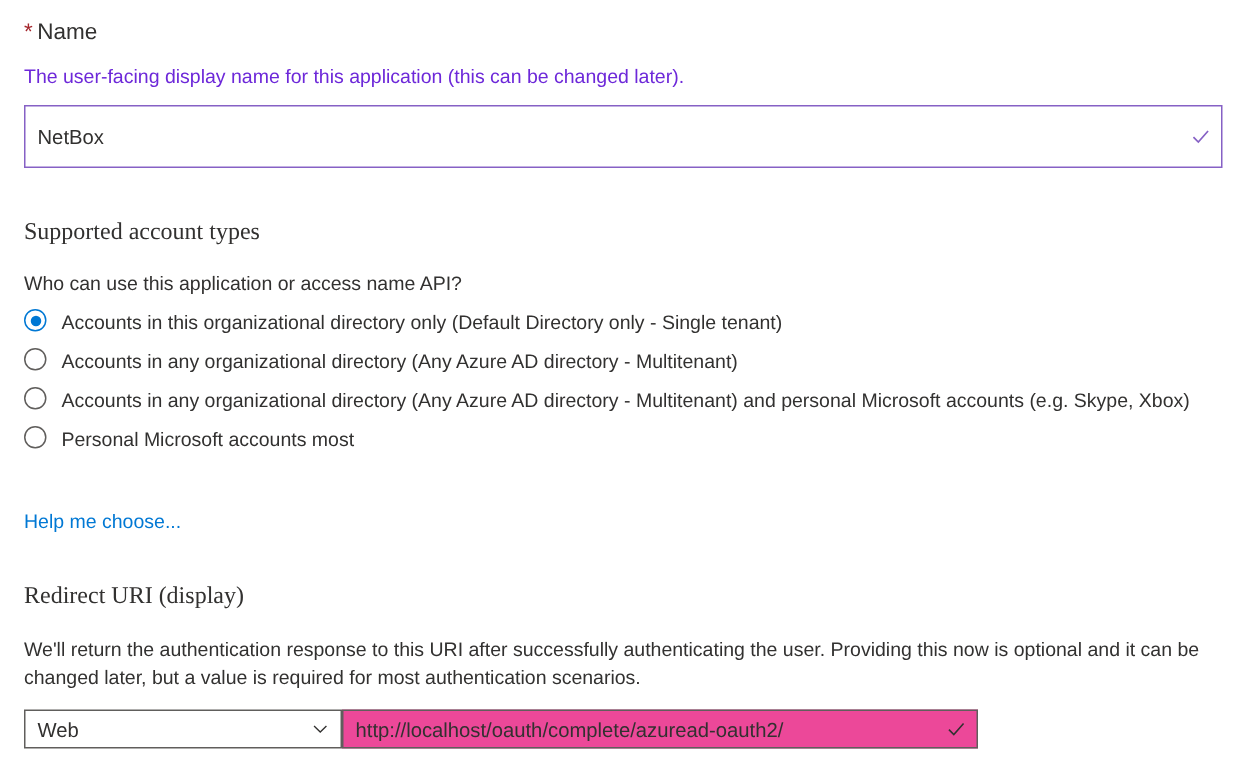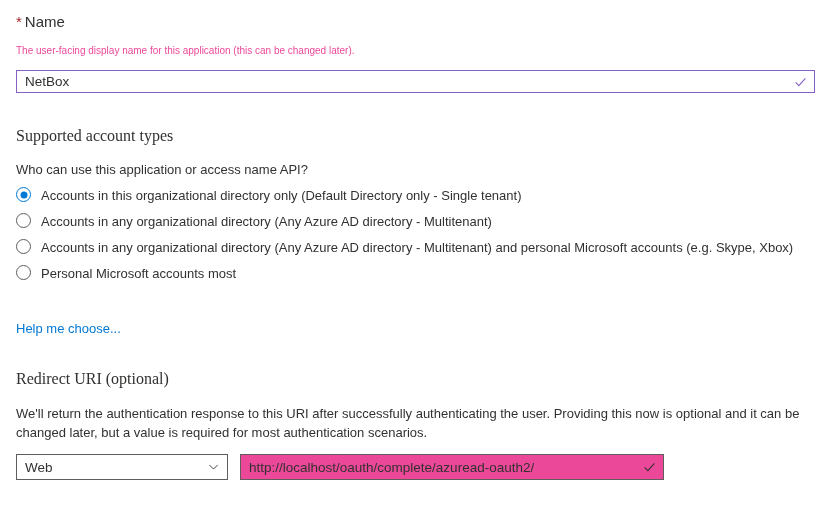--- a/index.html
+++ b/index.html
@@ -28,29 +28,29 @@
     font-size: 15px;
     color: #323130;
     margin: 0 0 10px 0;
     line-height: 20px;
   }
   .req-asterisk {
     color: #a4262c;
     margin-right: 3px;
   }
   .helper-text {
-    font-size: 10px;
-    color: #ec4899;
+    font-size: 13px;
+    color: #6d28d9;
     line-height: 18px;
     margin: 0 0 10px 0;
   }
   .text-input-wrap {
     position: relative;
     width: 799px;
-    height: 23px;
+    height: 42px;
     border: 1px solid #8a3ffc;
     border-color: #8661c5;
     background: #ffffff;
     box-sizing: border-box;
     display: flex;
     align-items: center;
   }
   .text-input-wrap input {
     border: none;
     outline: none;
@@ -153,21 +153,21 @@
   .redirect-desc {
     font-size: 13px;
     color: #323130;
     line-height: 19px;
     margin: 14px 0 12px 0;
     max-width: 800px;
   }
   .redirect-row {
     display: flex;
     align-items: flex-end;
-    gap: 12px;
+    gap: 0;
   }
   .select-wrap {
     position: relative;
     width: 212px;
     height: 26px;
     border: 1px solid #605e5c;
     background: #ffffff;
     box-sizing: border-box;
     display: flex;
     align-items: center;
@@ -246,21 +246,21 @@
     </div>
     <div class="radio-row">
       <span class="radio-mark"></span>
       <span class="radio-label">Personal Microsoft accounts most</span>
     </div>
   </div>
 
   <a class="link">Help me choose...</a>
 
   
-  <h2 class="section-heading sec-redirect">Redirect URI (optional)</h2>
+  <h2 class="section-heading sec-redirect">Redirect URI (display)</h2>
   <div class="redirect-desc">We'll return the authentication response to this URI after successfully authenticating the user. Providing this now is optional and it can be changed later, but a value is required for most authentication scenarios.</div>
 
   <div class="redirect-row">
     <div class="select-wrap">
       <span class="select-value">Web</span>
       <svg class="chev" viewBox="0 0 16 16">
         <path d="M2 5 L8 11 L14 5" fill="none" stroke="#323130" stroke-width="1.3"></path>
       </svg>
     </div>
 

